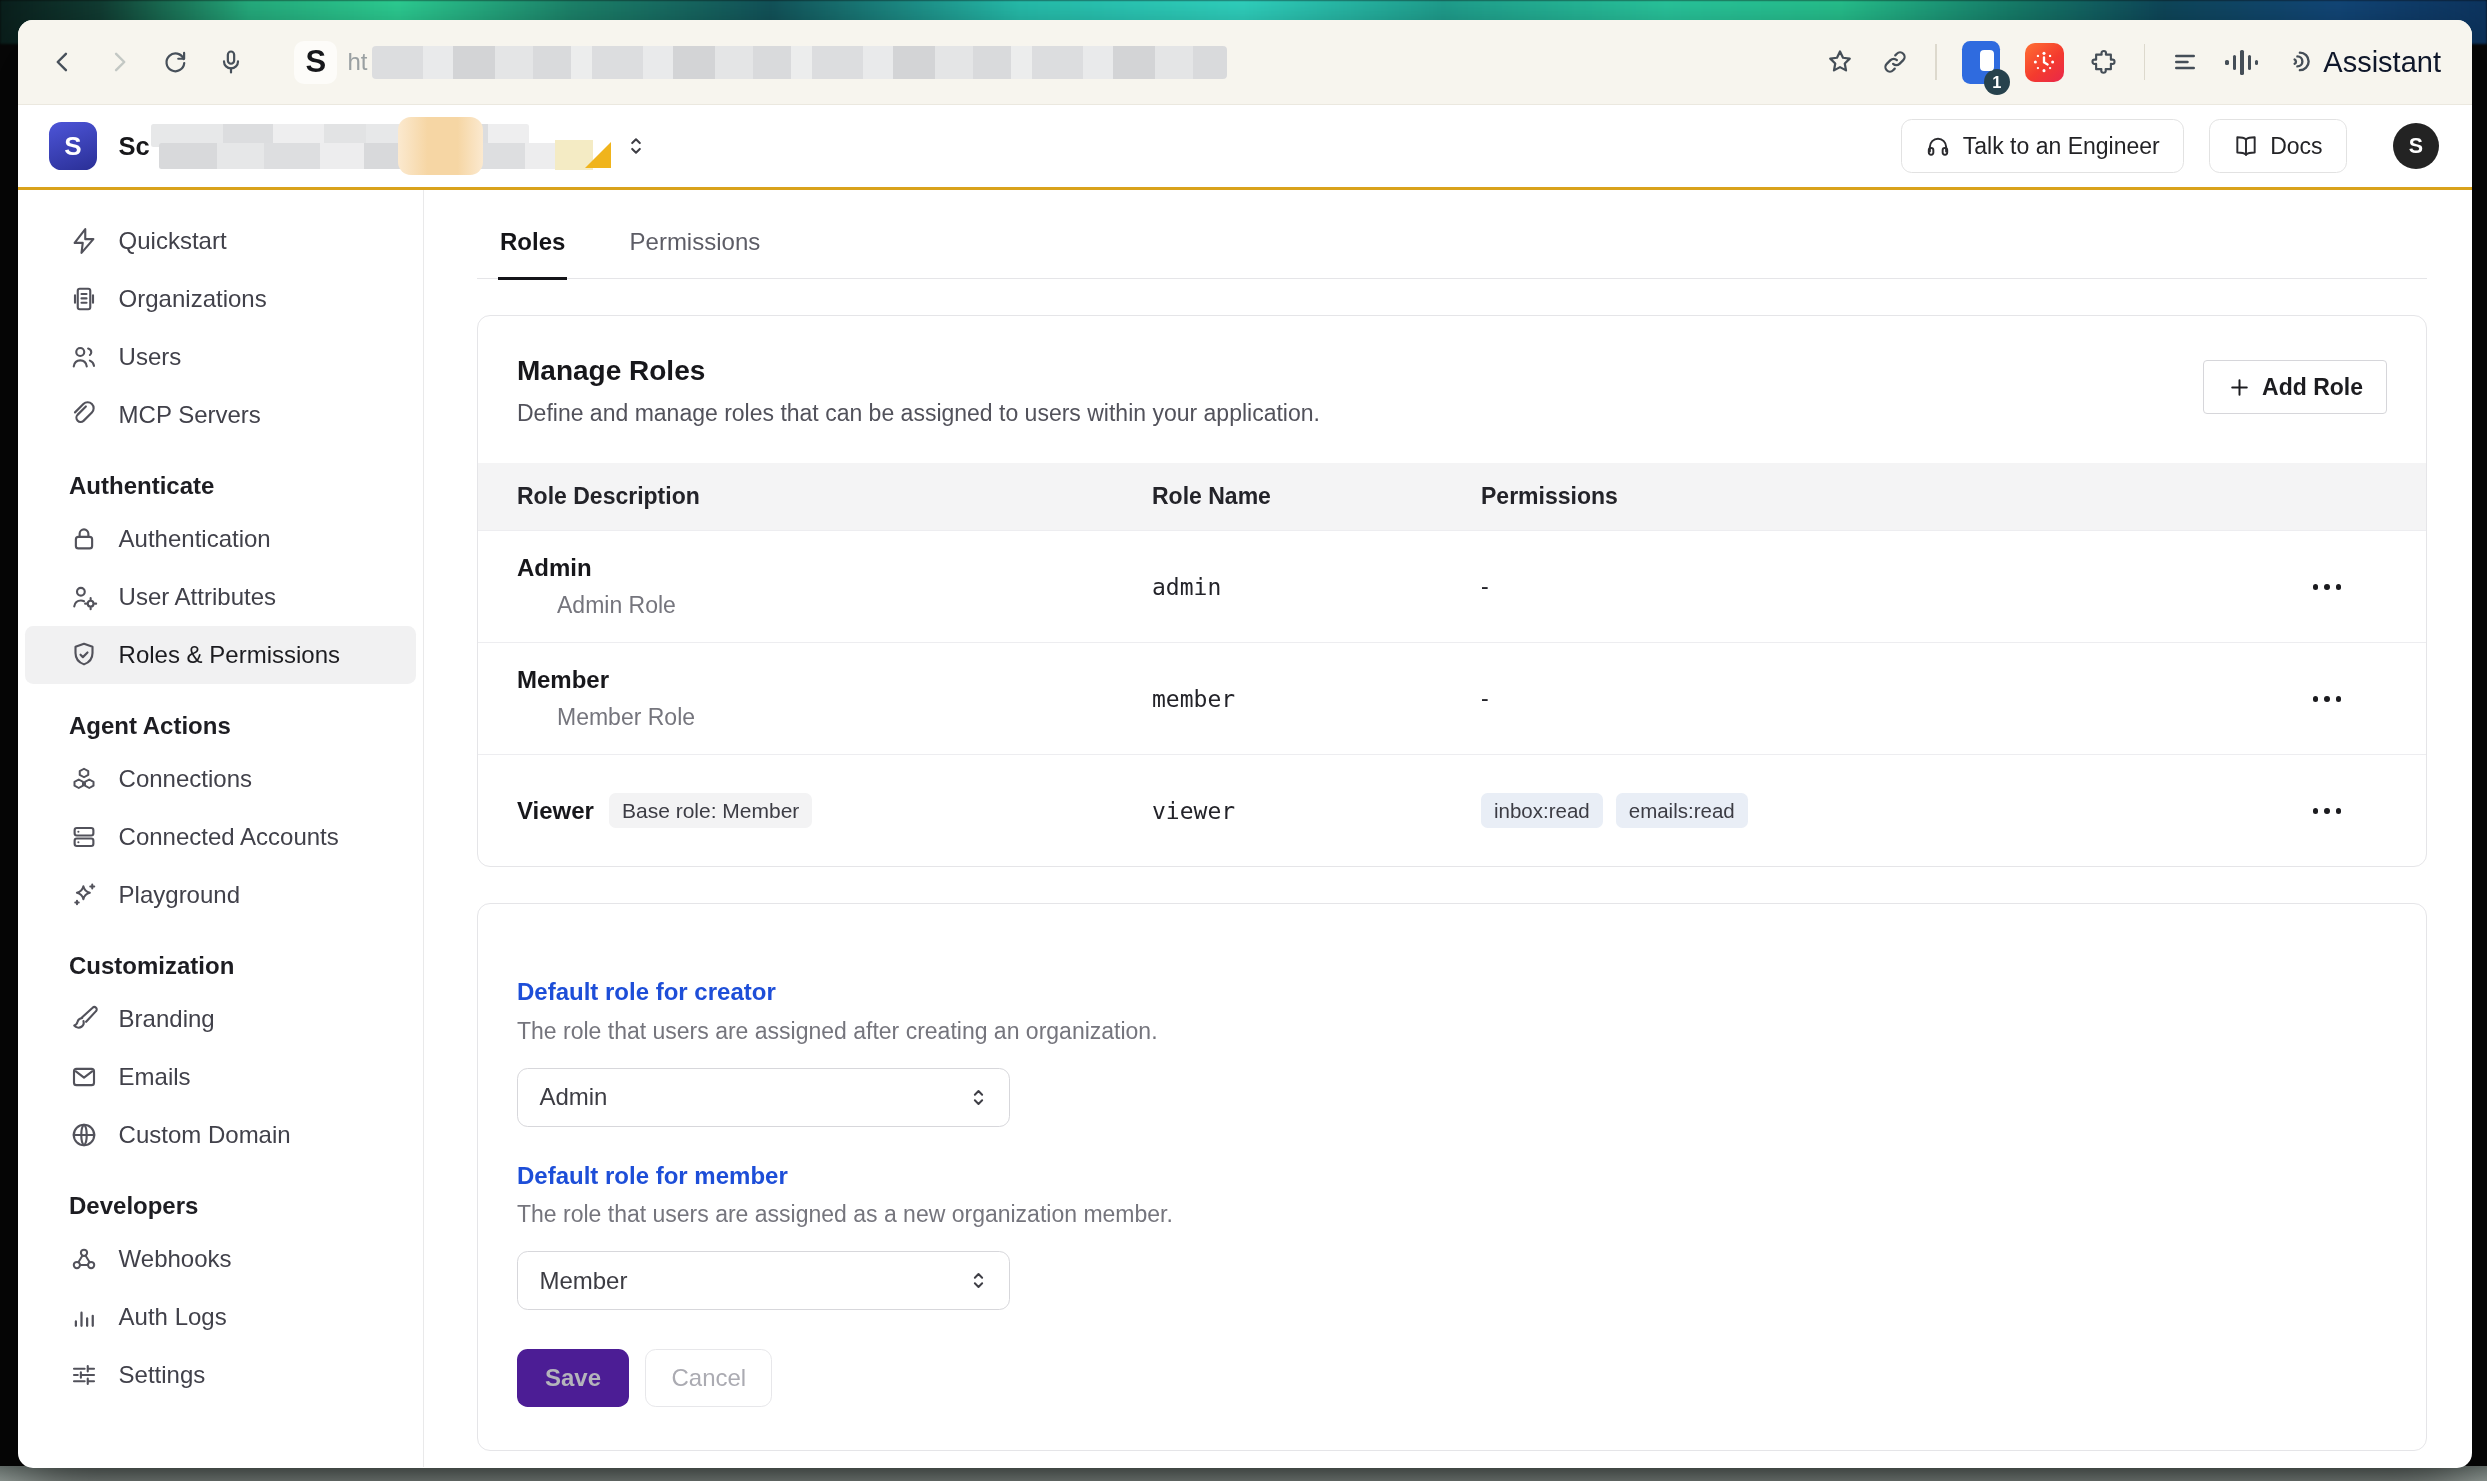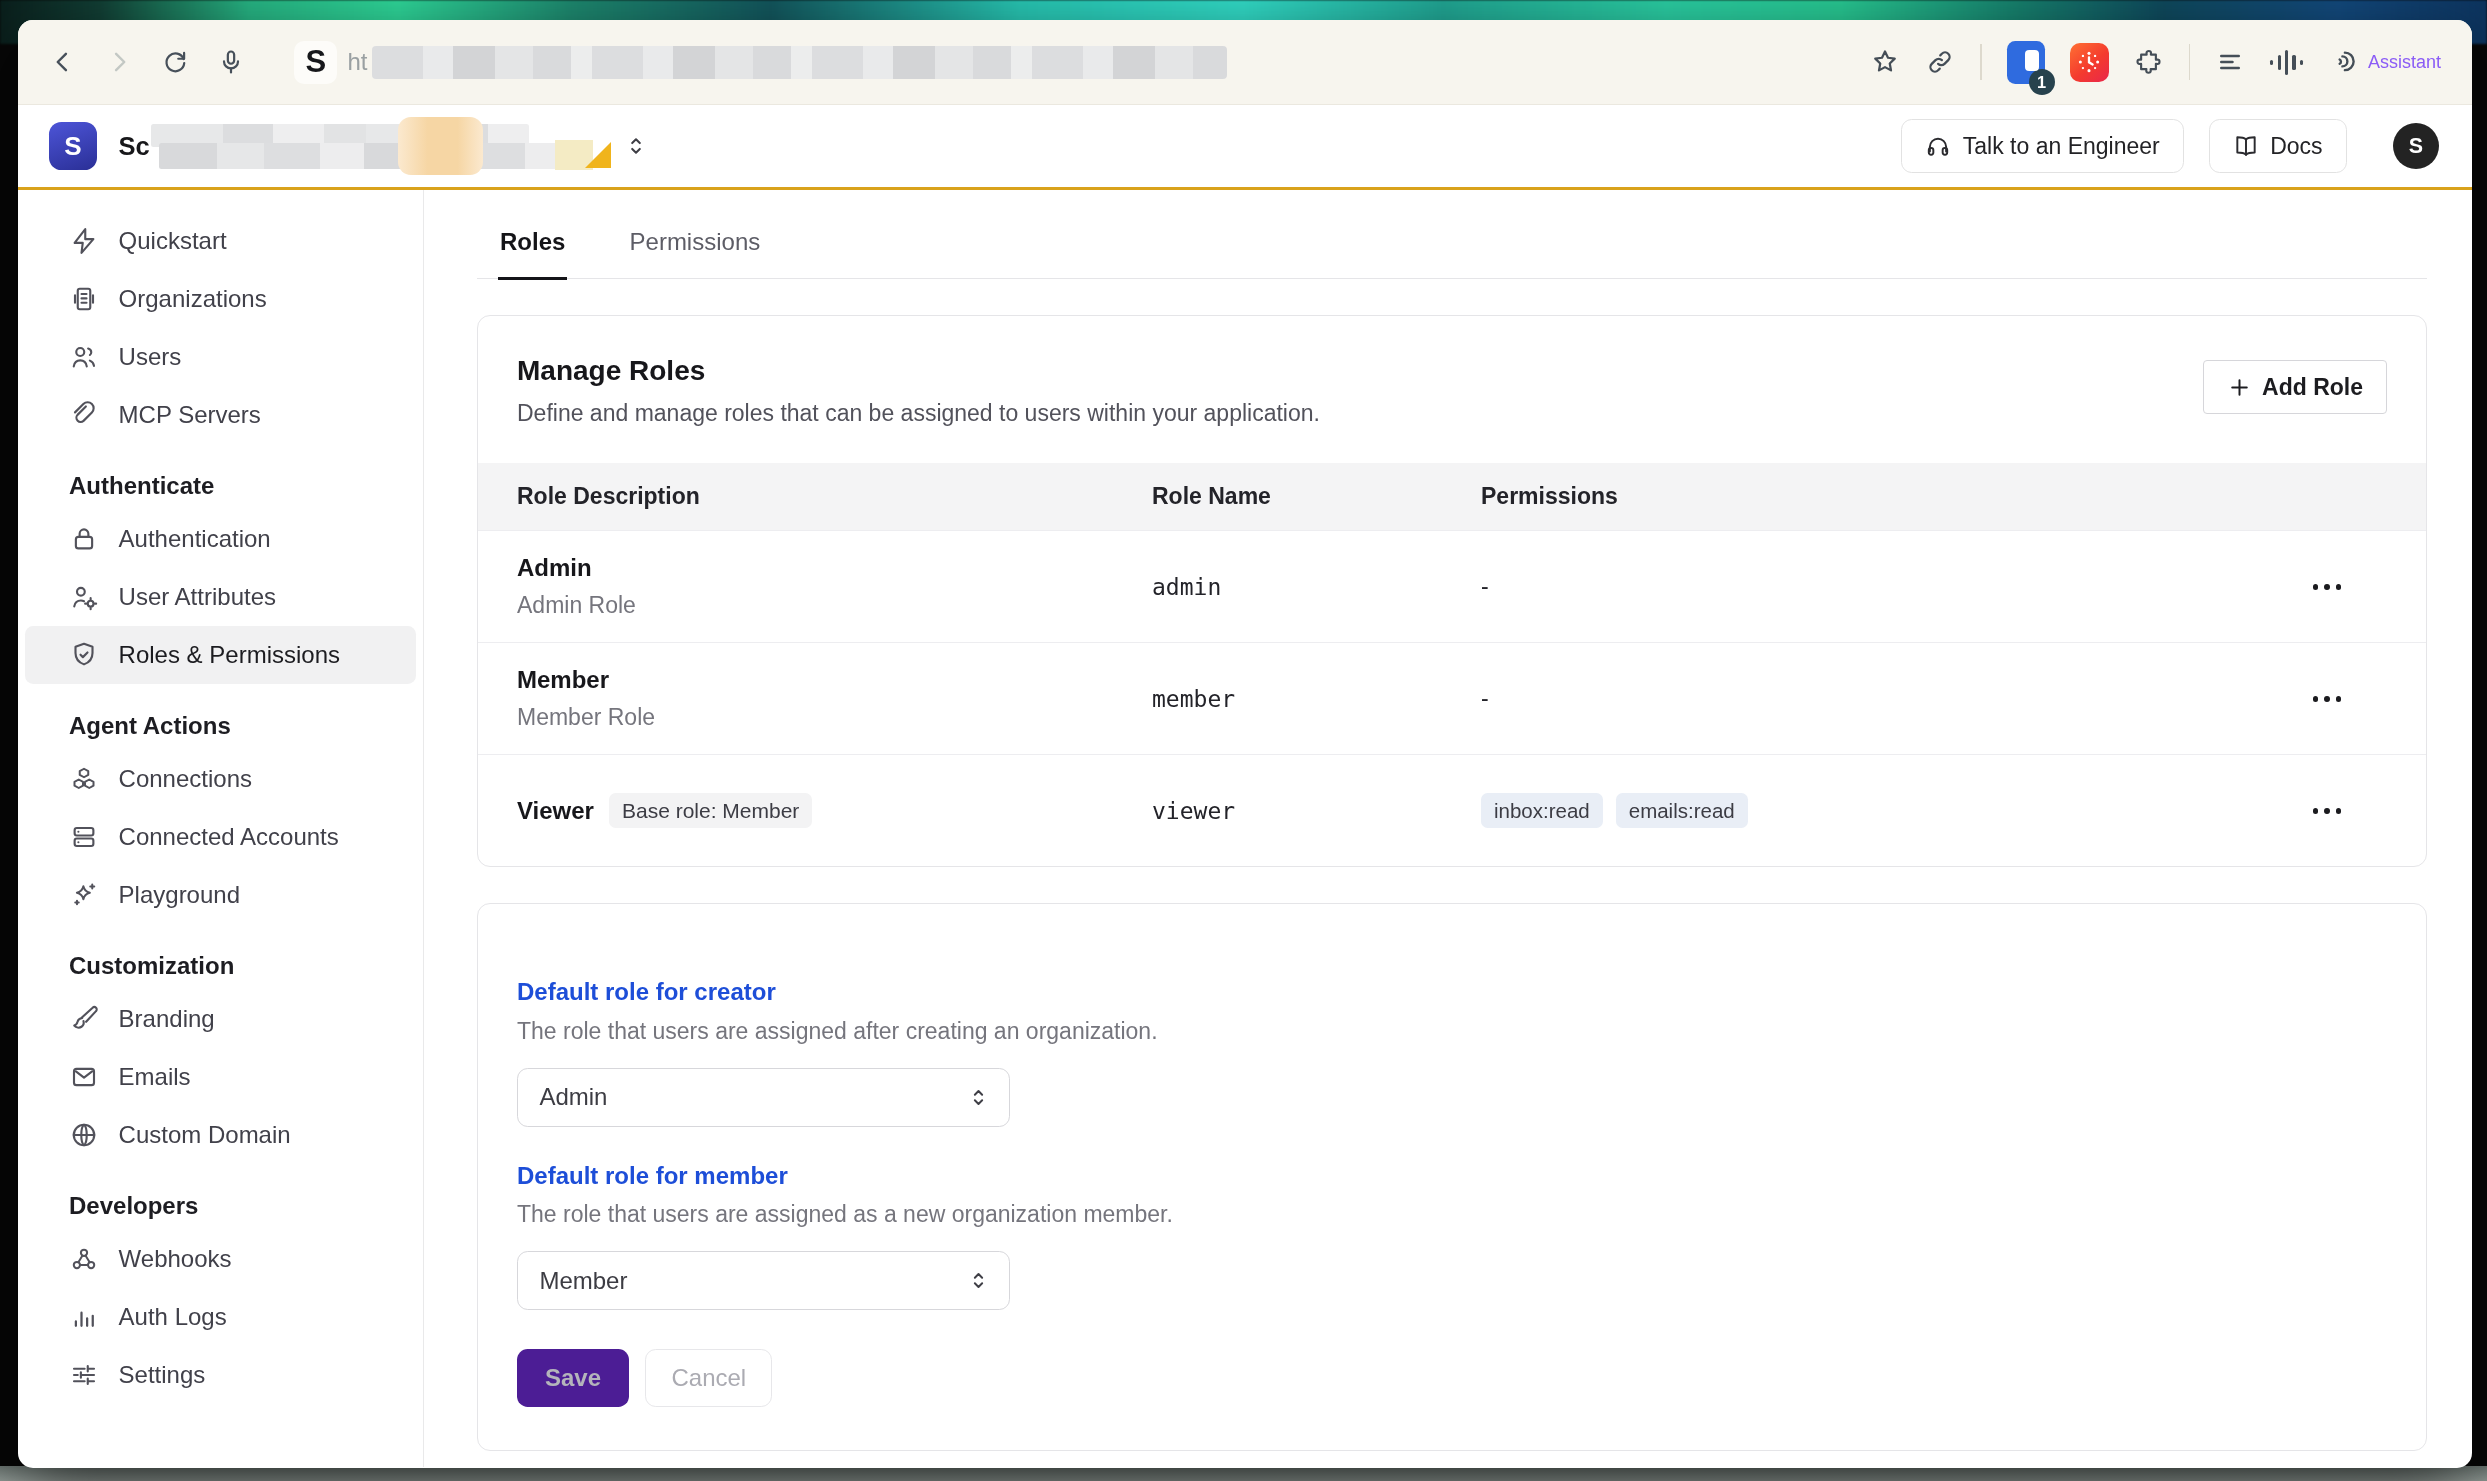--- a/index.html
+++ b/index.html
@@ -62,21 +62,21 @@
     position:absolute; right:-10px; bottom:-11.5px; width:26px; height:26px;
     border-radius:50%; background:#27424d; color:#fff; font-size:16.4px; font-weight:700;
     display:flex; align-items:center; justify-content:center;
   }
   .ext-red {
     width:39px; height:39px; border-radius:10px; cursor:pointer;
     background:linear-gradient(140deg,#ff7033,#f43b2e 55%,#e9274b);
     display:flex; align-items:center; justify-content:center;
   }
   .assistant { display:flex; align-items:center; gap:10px; cursor:pointer; }
-  .assistant-label { font-size:18px; color:#8b5cf6; }
+  .assistant-label { font-size:29px; color:#0f172a; }
   
   .app-header { height:82px; background:#fff; display:flex; align-items:center; padding:0 33px 0 31px; }
   .logo-sq {
     width:48px; height:48px; border-radius:12.3px;
     background:linear-gradient(160deg,#4d55d8,#2a2f96);
     color:#fff; font-weight:700; font-size:26px;
     display:flex; align-items:center; justify-content:center;
   }
   .workspace { display:flex; align-items:center; margin-left:21.4px; cursor:pointer; }
   .ws-prefix { font-size:25.5px; font-weight:600; color:#17171a; }
@@ -135,21 +135,21 @@
     font-size:23px; font-weight:600; color:#1c1c20; cursor:pointer; font-family:inherit; margin-top:5px;
   }
   .add-btn svg { width:25px; height:25px; }
   .tbl-head, .tbl-row {
     display:grid; grid-template-columns:635px 329px 1fr 132px;
     align-items:center; padding:0 33px 0 39px;
   }
   .tbl-head { background:#f4f4f5; height:67px; font-size:23px; font-weight:700; color:#232329; }
   .tbl-row { min-height:112px; border-top:0.8px solid #ededf0; }
   .r-title { font-size:24px; font-weight:600; color:#17171b; }
-  .r-sub { font-size:23px; color:#75757d; margin-top:10px; }
+  .r-sub { font-size:23px; color:#75757d; margin-top:10px;margin-left:40px; }
   .r-name { font-family:"DejaVu Sans Mono", monospace; font-size:23px; color:#232329; }
   .dash { font-size:23px; color:#232329; }
   .title-line { display:flex; align-items:center; }
   .rolebadge {
     margin-left:15px; background:#f3f3f4; border-radius:6.6px; height:35px;
     display:inline-flex; align-items:center; padding:0 13px;
     font-size:21px; color:#3c3c44; font-weight:500;
   }
   .chips { display:flex; gap:13px; }
   .chip {

